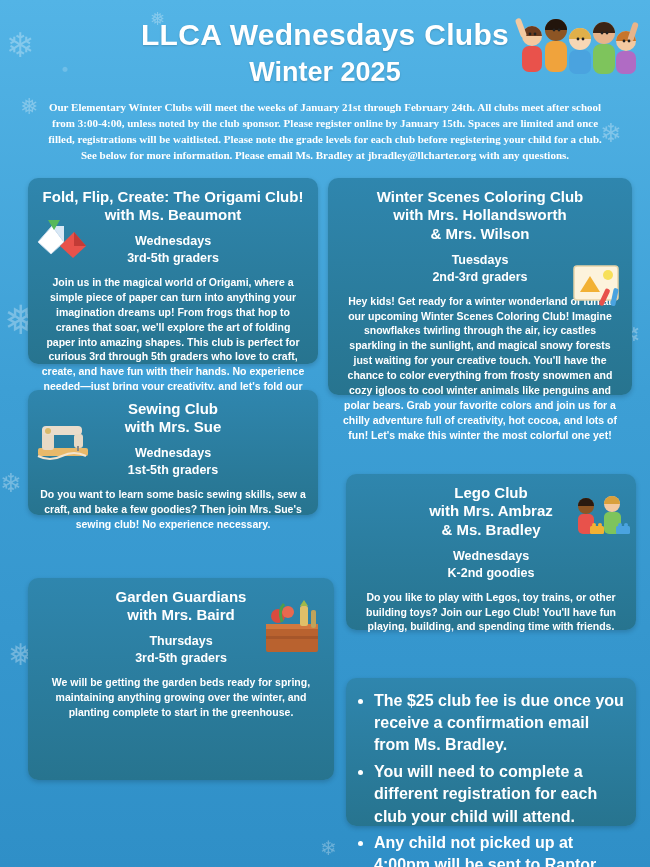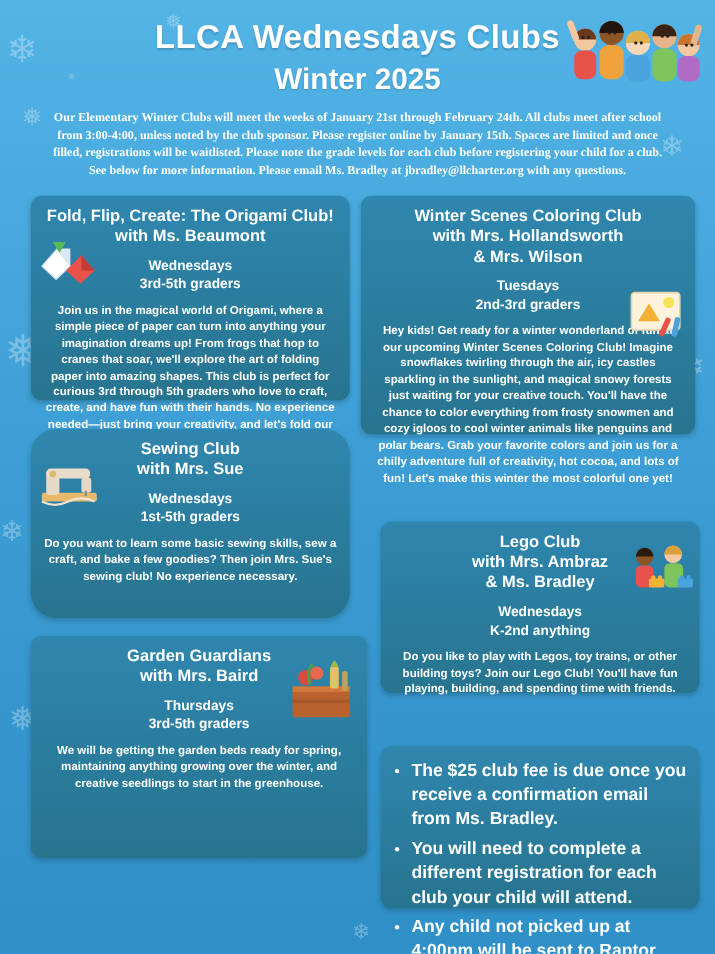--- a/index.html
+++ b/index.html
@@ -109,21 +109,21 @@
   }
   .card-art {
     position: absolute;
     width: 56px;
     height: 46px;
   }
 
   
   #card-origami  { left: 14px;  top: 0px;   width: 290px; height: 186px; }
   #card-coloring { left: 314px; top: 0px;   width: 304px; height: 217px; }
-  #card-sewing   { left: 14px;  top: 212px; width: 290px; height: 172px; border-radius: 23px; }
+  #card-sewing   { left: 14px;  top: 212px; width: 290px; height: 125px; }
   #card-lego     { left: 332px; top: 296px; width: 290px; height: 156px; }
   #card-garden   { left: 14px;  top: 400px; width: 306px; height: 202px; }
   #card-notes    { left: 332px; top: 500px; width: 290px; height: 148px; }
 
   .notes-list {
     margin: 2px 0 0 0;
     padding-left: 16px;
     font-size: 16px;
     line-height: 1.4;
     font-weight: bold;
@@ -264,21 +264,21 @@
           <rect x="44" y="36" width="14" height="8" rx="1.5" fill="#4aa3df"></rect>
           <circle cx="48" cy="35" r="2" fill="#4aa3df"></circle>
             <circle cx="54" cy="35" r="2" fill="#4aa3df"></circle>
         </svg>
       </div>
       <h2>Lego Club</h2>
       <h2>with Mrs. Ambraz</h2>
       <h2>&amp; Ms. Bradley</h2>
       <div class="sched">
         <div>Wednesdays</div>
-        <div>K-2nd anything</div>
+        <div>K-2nd goodies</div>
       </div>
       <div class="body">Do you like to play with Legos, toy trains, or other building toys? Join our Lego Club! You'll have fun playing, building, and spending time with friends.</div>
     </div>
 
     <div class="card" id="card-garden">
       <div class="card-art" style="right:6px; top:18px; width:72px; height:62px;">
         <svg class="art-svg" viewBox="0 0 72 62" width="72" height="62">
           <rect x="10" y="28" width="52" height="28" rx="2" fill="#b9622f"></rect>
           <rect x="10" y="28" width="52" height="5" fill="#d2793f"></rect>
           <rect x="10" y="40" width="52" height="3" fill="#a6562a"></rect>
@@ -289,21 +289,21 @@
           <rect x="55" y="14" width="5" height="18" rx="2" fill="#c0a35a"></rect>
           <path d="M44 10 l4 -6 l4 6 z" fill="#9fb84a"></path>
         </svg>
       </div>
       <h2>Garden Guardians</h2>
       <h2>with Mrs. Baird</h2>
       <div class="sched">
         <div>Thursdays</div>
         <div>3rd-5th graders</div>
       </div>
-      <div class="body">We will be getting the garden beds ready for spring, maintaining anything growing over the winter, and creative seedlings to start in the greenhouse.</div>
+      <div class="body">We will be getting the garden beds ready for spring, maintaining anything growing over the winter, and planting complete to start in the greenhouse.</div>
     </div>
 
     <div class="card" id="card-notes">
       <ul class="notes-list">
         <li>The $25 club fee is due once you receive a confirmation email from Ms. Bradley.</li>
         <li>You will need to complete a different registration for each club your child will attend.</li>
         <li>Any child not picked up at 4:00pm will be sent to Raptor Care and applicable the daily rate for Raptor Care will be due when you pick your child up.</li>
       </ul>
     </div>
 

